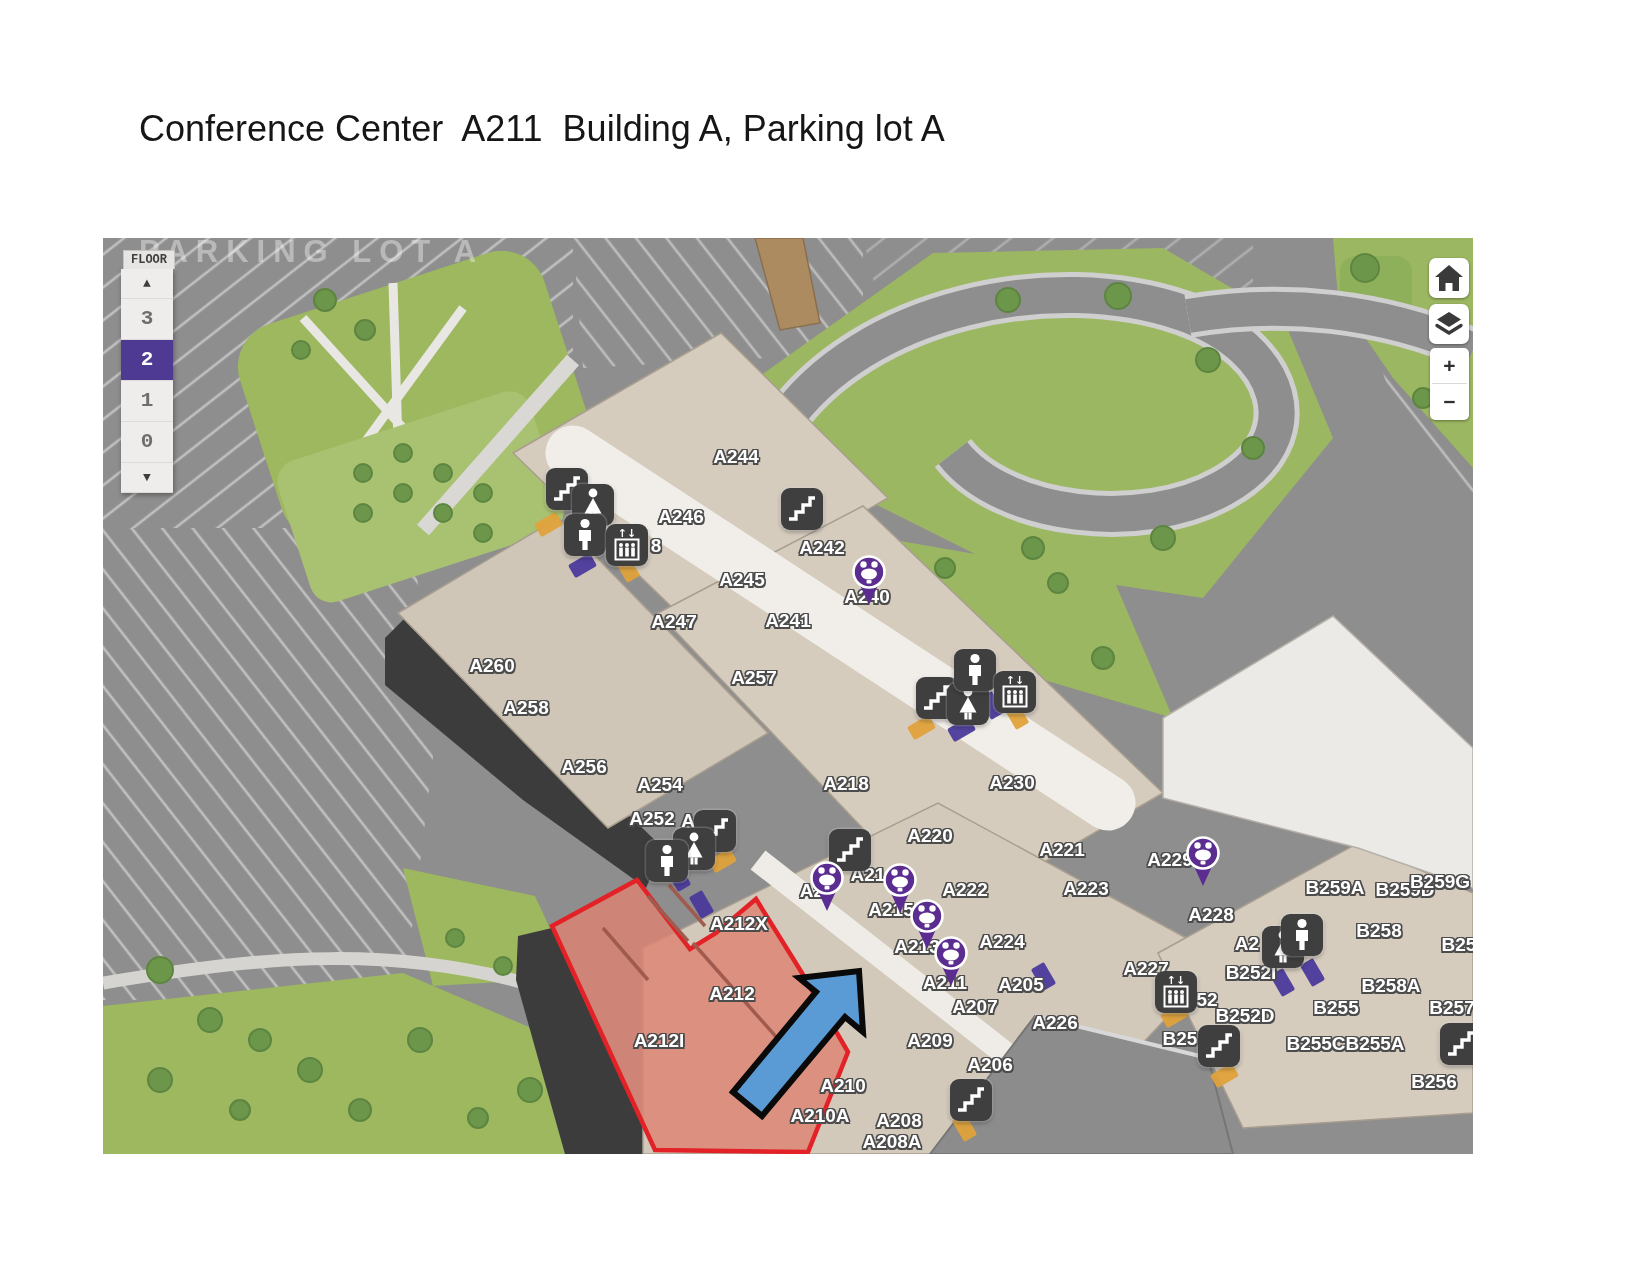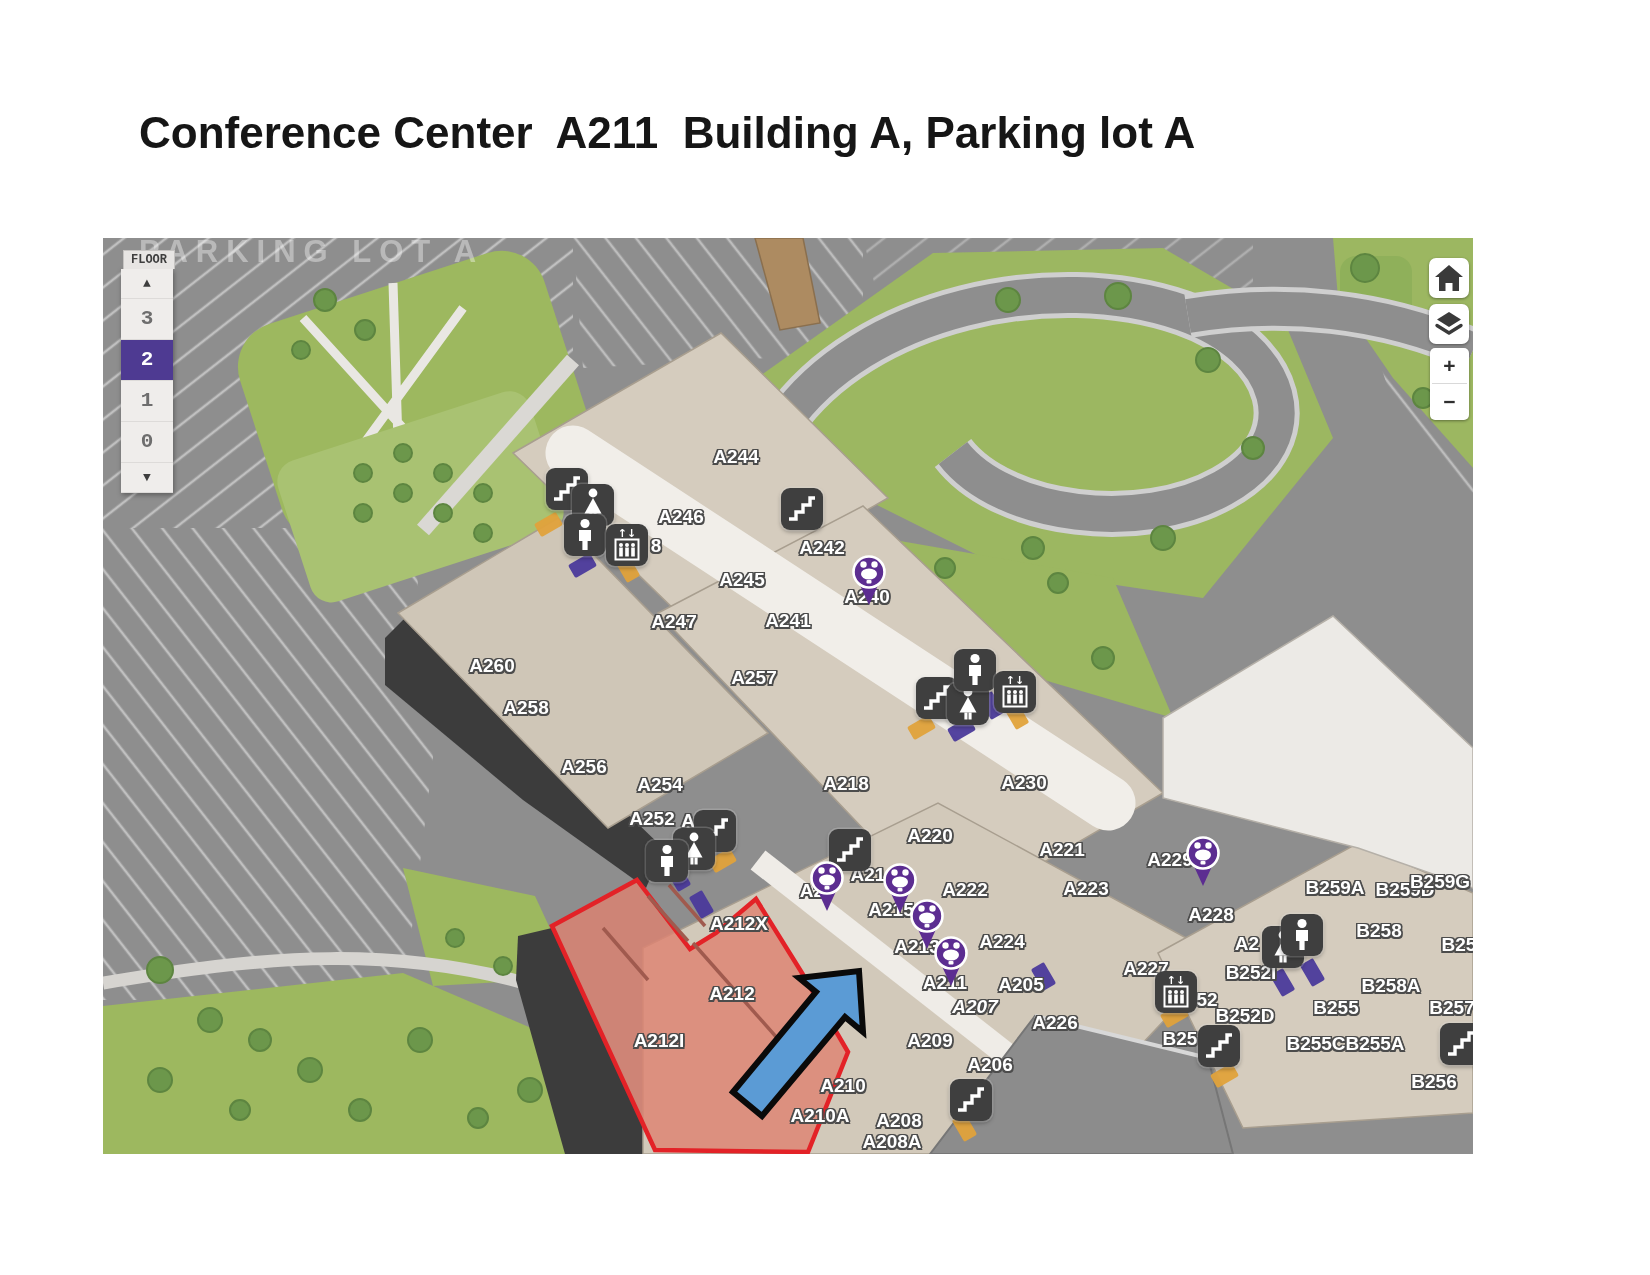--- a/index.html
+++ b/index.html
@@ -1,18 +1,18 @@
 <!DOCTYPE html>
 <html><head>
 <meta charset="utf-8">
 <style>
   html,body{margin:0;padding:0;background:#ffffff;}
   .page{position:relative;width:1650px;height:1275px;background:#ffffff;overflow:hidden;
         font-family:"Liberation Sans",sans-serif;}
-  .page-title{position:absolute;left:139px;top:108px;font-size:44px;font-weight:700;
+  .page-title{position:absolute;left:139px;top:108px;font-size:36px;font-weight:400;
         color:#161616;white-space:pre;letter-spacing:0px;}
   .map{position:absolute;left:103px;top:238px;width:1370px;height:916px;background:#8e8e8e;
         overflow:hidden;}
   .layer{position:absolute;left:0;top:0;width:1370px;height:916px;}
   .parking-label{position:absolute;left:36px;top:-4px;font-size:31px;font-weight:bold;
         letter-spacing:8px;color:rgba(255,255,255,0.38);white-space:nowrap;}
   .room-label{position:absolute;transform:translate(-50%,-50%);white-space:nowrap;
         font-weight:bold;font-size:19px;color:#ffffff;
         text-shadow:-1.5px -1.5px 0 #4c4c4c,1.5px -1.5px 0 #4c4c4c,-1.5px 1.5px 0 #4c4c4c,
         1.5px 1.5px 0 #4c4c4c,0 -1.5px 0 #4c4c4c,0 1.5px 0 #4c4c4c,-1.5px 0 0 #4c4c4c,1.5px 0 0 #4c4c4c;}
@@ -163,21 +163,21 @@
         <div class="room-label" style="left: 571px; top: 384px;">A247</div>
         <div class="room-label" style="left: 685px; top: 383px;">A241</div>
         <div class="room-label" style="left: 389px; top: 413px; margin-top: 15px;">A260</div>
         <div class="room-label" style="left: 651px; top: 440px;">A257</div>
         <div class="room-label" style="left: 423px; top: 470px;">A258</div>
         <div class="room-label" style="left: 481px; top: 529px;">A256</div>
         <div class="room-label" style="left: 557px; top: 547px;">A254</div>
         <div class="room-label" style="left: 549px; top: 581px;">A252</div>
         <div class="room-label" style="left: 585px; top: 583px;">A</div>
         <div class="room-label" style="left: 743px; top: 546px;">A218</div>
-        <div class="room-label" style="left: 909px; top: 545px; margin-left: 12px;">A230</div>
+        <div class="room-label" style="left: 909px; top: 545px;">A230</div>
         <div class="room-label" style="left: 827px; top: 598px;">A220</div>
         <div class="room-label" style="left: 959px; top: 612px;">A221</div>
         <div class="room-label" style="left: 709px; top: 653px;">A2</div>
         <div class="room-label" style="left: 765px; top: 637px;">A21</div>
         <div class="room-label" style="left: 862px; top: 652px;">A222</div>
         <div class="room-label" style="left: 983px; top: 651px;">A223</div>
         <div class="room-label" style="left: 788px; top: 672px;">A215</div>
         <div class="room-label" style="left: 1067px; top: 622px;">A229</div>
         <div class="room-label" style="left: 1108px; top: 677px;">A228</div>
         <div class="room-label" style="left: 1232px; top: 650px;">B259A</div>
@@ -186,21 +186,21 @@
         <div class="room-label" style="left: 1276px; top: 693px;">B258</div>
         <div class="room-label" style="left: 1356px; top: 707px;">B25</div>
         <div class="room-label" style="left: 899px; top: 704px;">A224</div>
         <div class="room-label" style="left: 814px; top: 709px;">A213</div>
         <div class="room-label" style="left: 1144px; top: 706px;">A2</div>
         <div class="room-label" style="left: 842px; top: 745px;">A211</div>
         <div class="room-label" style="left: 918px; top: 747px;">A205</div>
         <div class="room-label" style="left: 1043px; top: 731px;">A227</div>
         <div class="room-label" style="left: 1112px; top: 735px; margin-left: 36px;">B252I</div>
         <div class="room-label" style="left: 1104px; top: 762px;">52</div>
-        <div class="room-label" style="left: 872px; top: 769px; font-style: italic;">A207</div>
+        <div class="room-label" style="left: 872px; top: 769px;">A207</div>
         <div class="room-label" style="left: 1142px; top: 778px;">B252D</div>
         <div class="room-label" style="left: 952px; top: 785px;">A226</div>
         <div class="room-label" style="left: 1233px; top: 770px;">B255</div>
         <div class="room-label" style="left: 1288px; top: 748px;">B258A</div>
         <div class="room-label" style="left: 1349px; top: 770px;">B257</div>
         <div class="room-label" style="left: 827px; top: 803px;">A209</div>
         <div class="room-label" style="left: 1077px; top: 801px;">B25</div>
         <div class="room-label" style="left: 1213px; top: 806px;">B255C</div>
         <div class="room-label" style="left: 1272px; top: 806px;">B255A</div>
         <div class="room-label" style="left: 887px; top: 827px;">A206</div>

